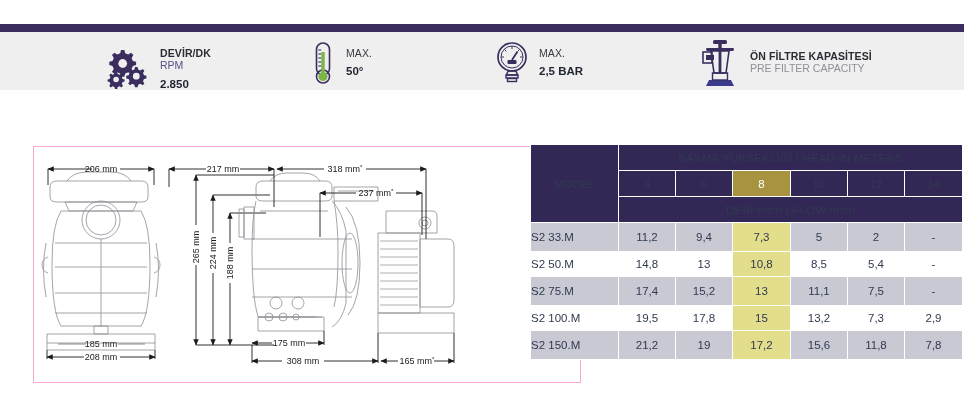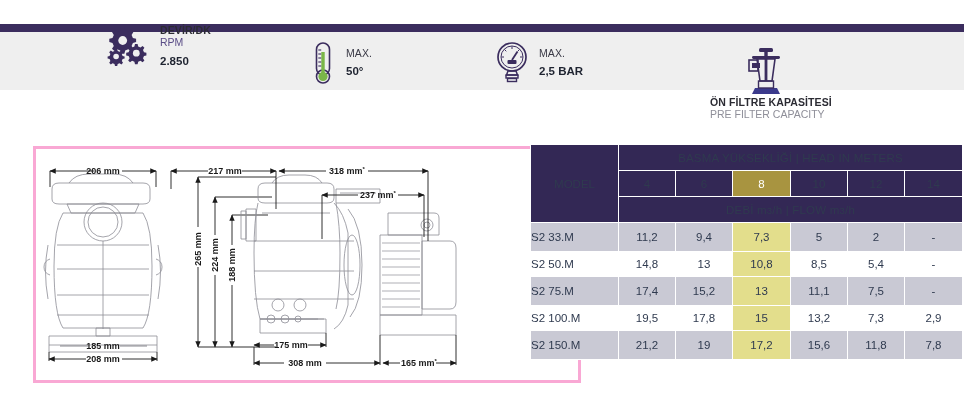--- a/index.html
+++ b/index.html
@@ -23,29 +23,29 @@
   }
   .spec-item { display: flex; align-items: center; }
   .spec-item .ico { flex: 0 0 auto; display: flex; align-items: center; justify-content: center; }
   .spec-item .txt { margin-left: 10px; line-height: 1.18; }
   .spec-item .l1 { font-size: 10.5px; font-weight: bold; color: #2b2b33; letter-spacing: .1px; }
   .spec-item .l1.plain { font-weight: normal; color: #3a3a46; }
   .spec-item .l2 { font-size: 10.5px; color: #5a4d87; }
   .spec-item .l2.grey { color: #8f8f99; font-weight: normal; }
   .spec-item .l3 { font-size: 11.5px; font-weight: bold; color: #1e2330; margin-top: 6px; }
 
-  .it-gear { position: absolute; left: 104px; top: 23px; }
+  .it-gear { position: absolute; left: 104px; top: 46px; }
   .it-temp { position: absolute; left: 310px; top: 40px; }
   .it-bar  { position: absolute; left: 495px; top: 40px; }
-  .it-filt { position: absolute; left: 700px; top: 44px; flex-direction: column; }
+  .it-filt { position: absolute; left: 700px; top: 36px; }
 
   
   .draw-panel {
     position: absolute; left: 33px; top: 146px; width: 548px; height: 237px;
-    border: 3px solid #f9a8d4; background: #fff; font-weight: bold;
+    border: 1px solid #f9a8d4; background: #fff;
   }
   .draw-panel svg { display: block; }
 
   
   .tbl-wrap { position: absolute; left: 530px; top: 144px; width: 432px; }
   table.perf { border-collapse: collapse; width: 432px; table-layout: fixed; }
   table.perf td, table.perf th {
     border: 1px solid #ffffff;
     text-align: center;
     font-size: 11.5px;

